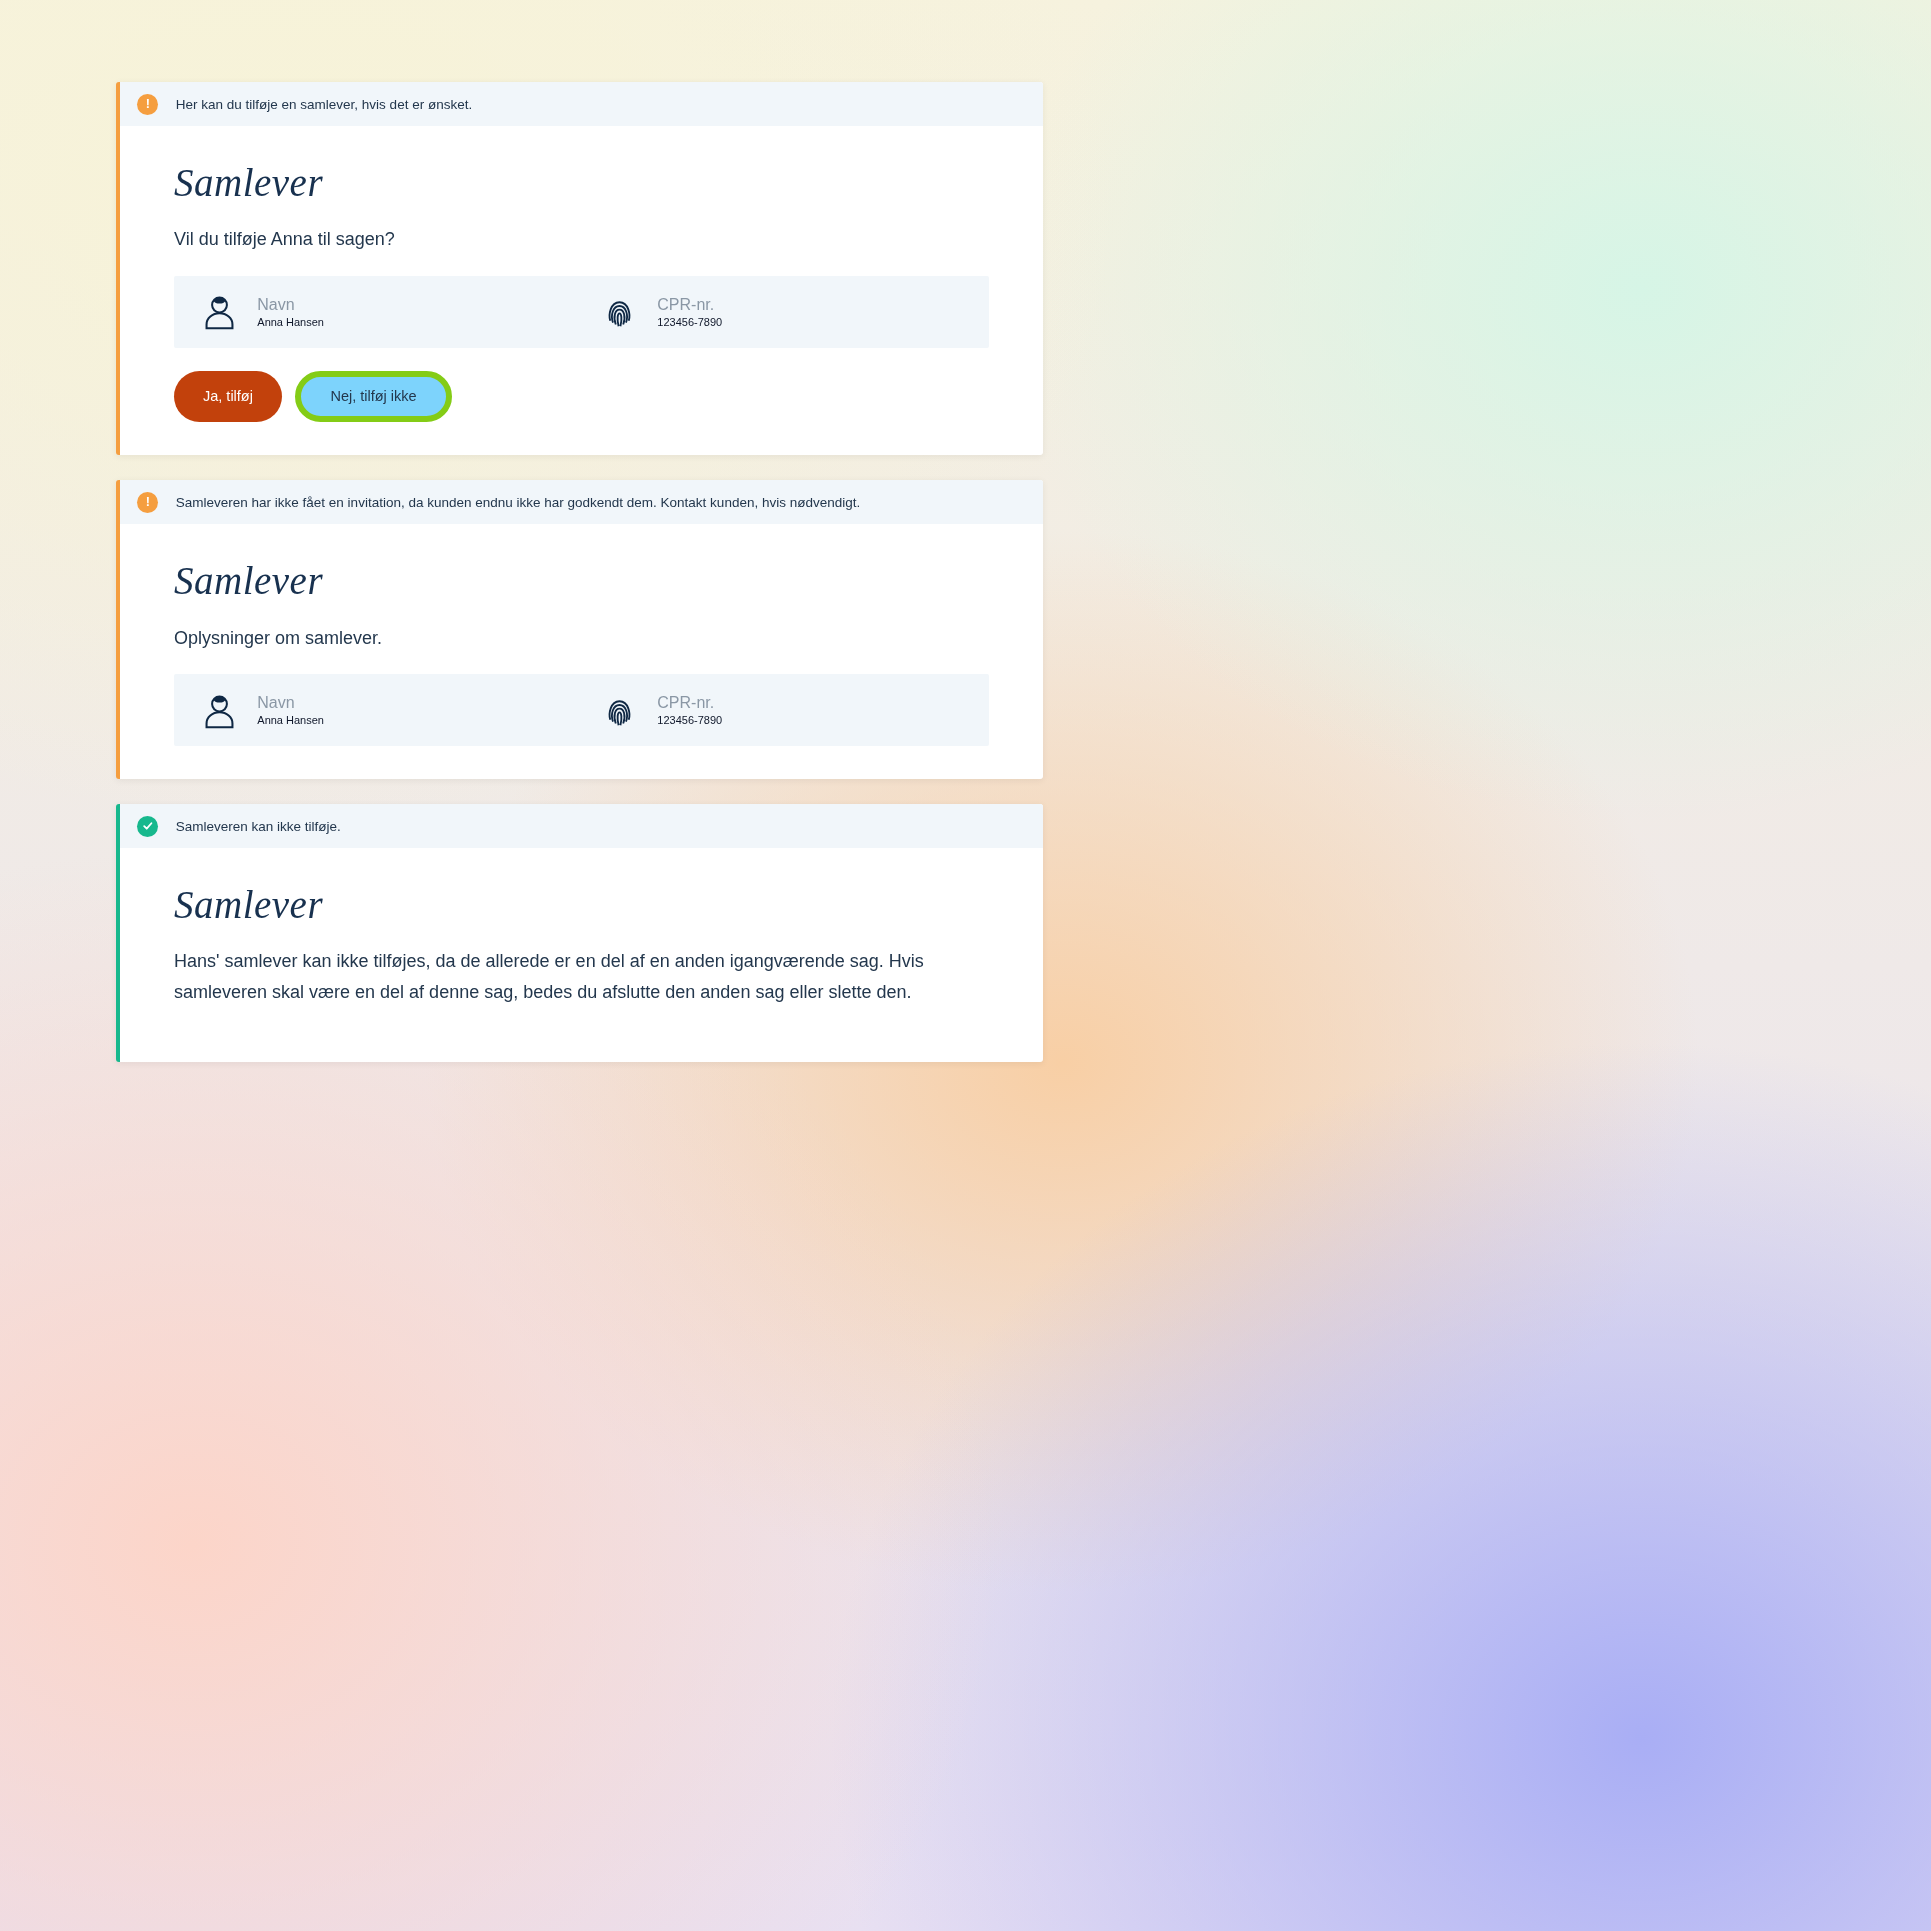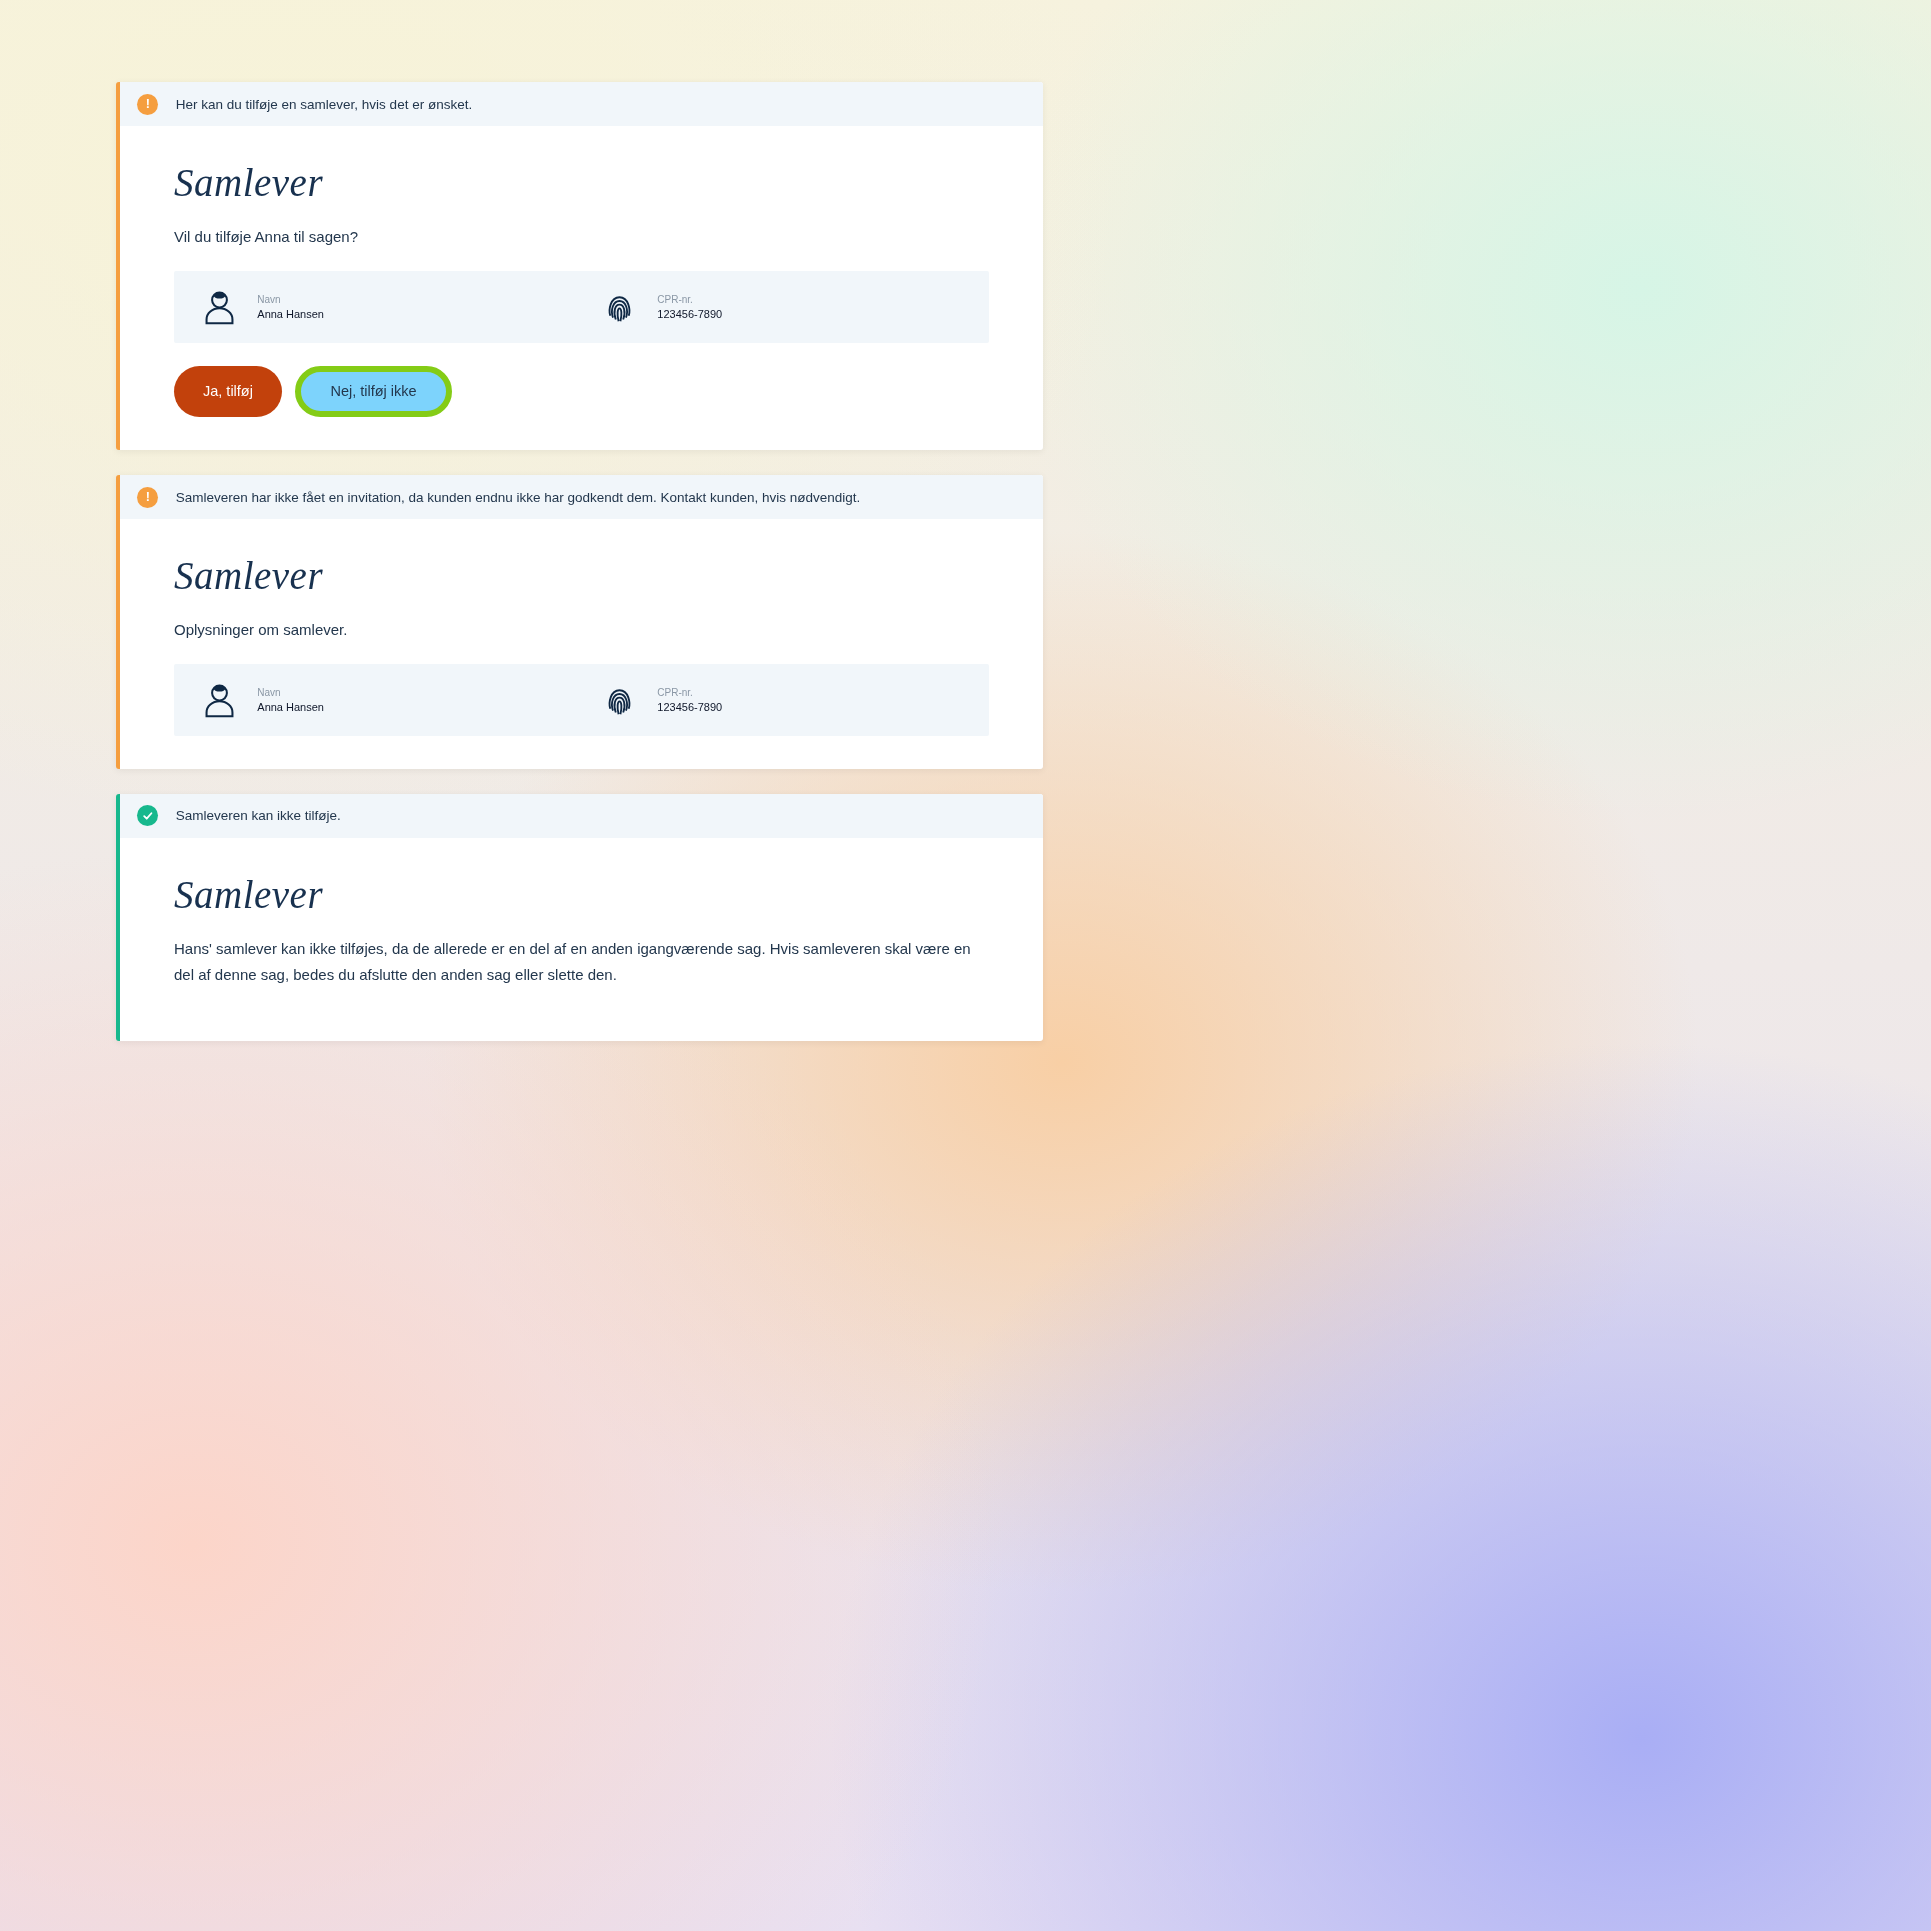--- a/index.html
+++ b/index.html
@@ -67,21 +67,21 @@
       font-family: Georgia, "Times New Roman", serif;
       font-style: italic;
       font-size: 39px;
       color: #18314f;
       font-weight: 500;
       margin-bottom: 19.3px;
       letter-spacing: 0.5px;
     }
 
     .subtitle {
-      font-size: 15px;
+      font-size: 18px;
       color: #23374d;
       margin-bottom: 21px;
       line-height: 1.7;
     }
 
     .info-row {
       background: #f1f6fa;
       display: flex;
       padding: 17.4px 27px;
       gap: 39px;
@@ -104,21 +104,21 @@
       height: 37px;
       display: flex;
       align-items: center;
       justify-content: center;
       color: #0f2844;
       flex-shrink: 0;
     }
     .info-icon svg { width: 100%; height: 100%; }
 
     .info-text .label {
-      font-size: 10px;
+      font-size: 16px;
       color: #8a97a5;
       margin-bottom: 2.9px;
     }
     .info-text .value {
       font-size: 11px;
       color: #0f172a;
     }
 
     .actions {
       display: flex;

